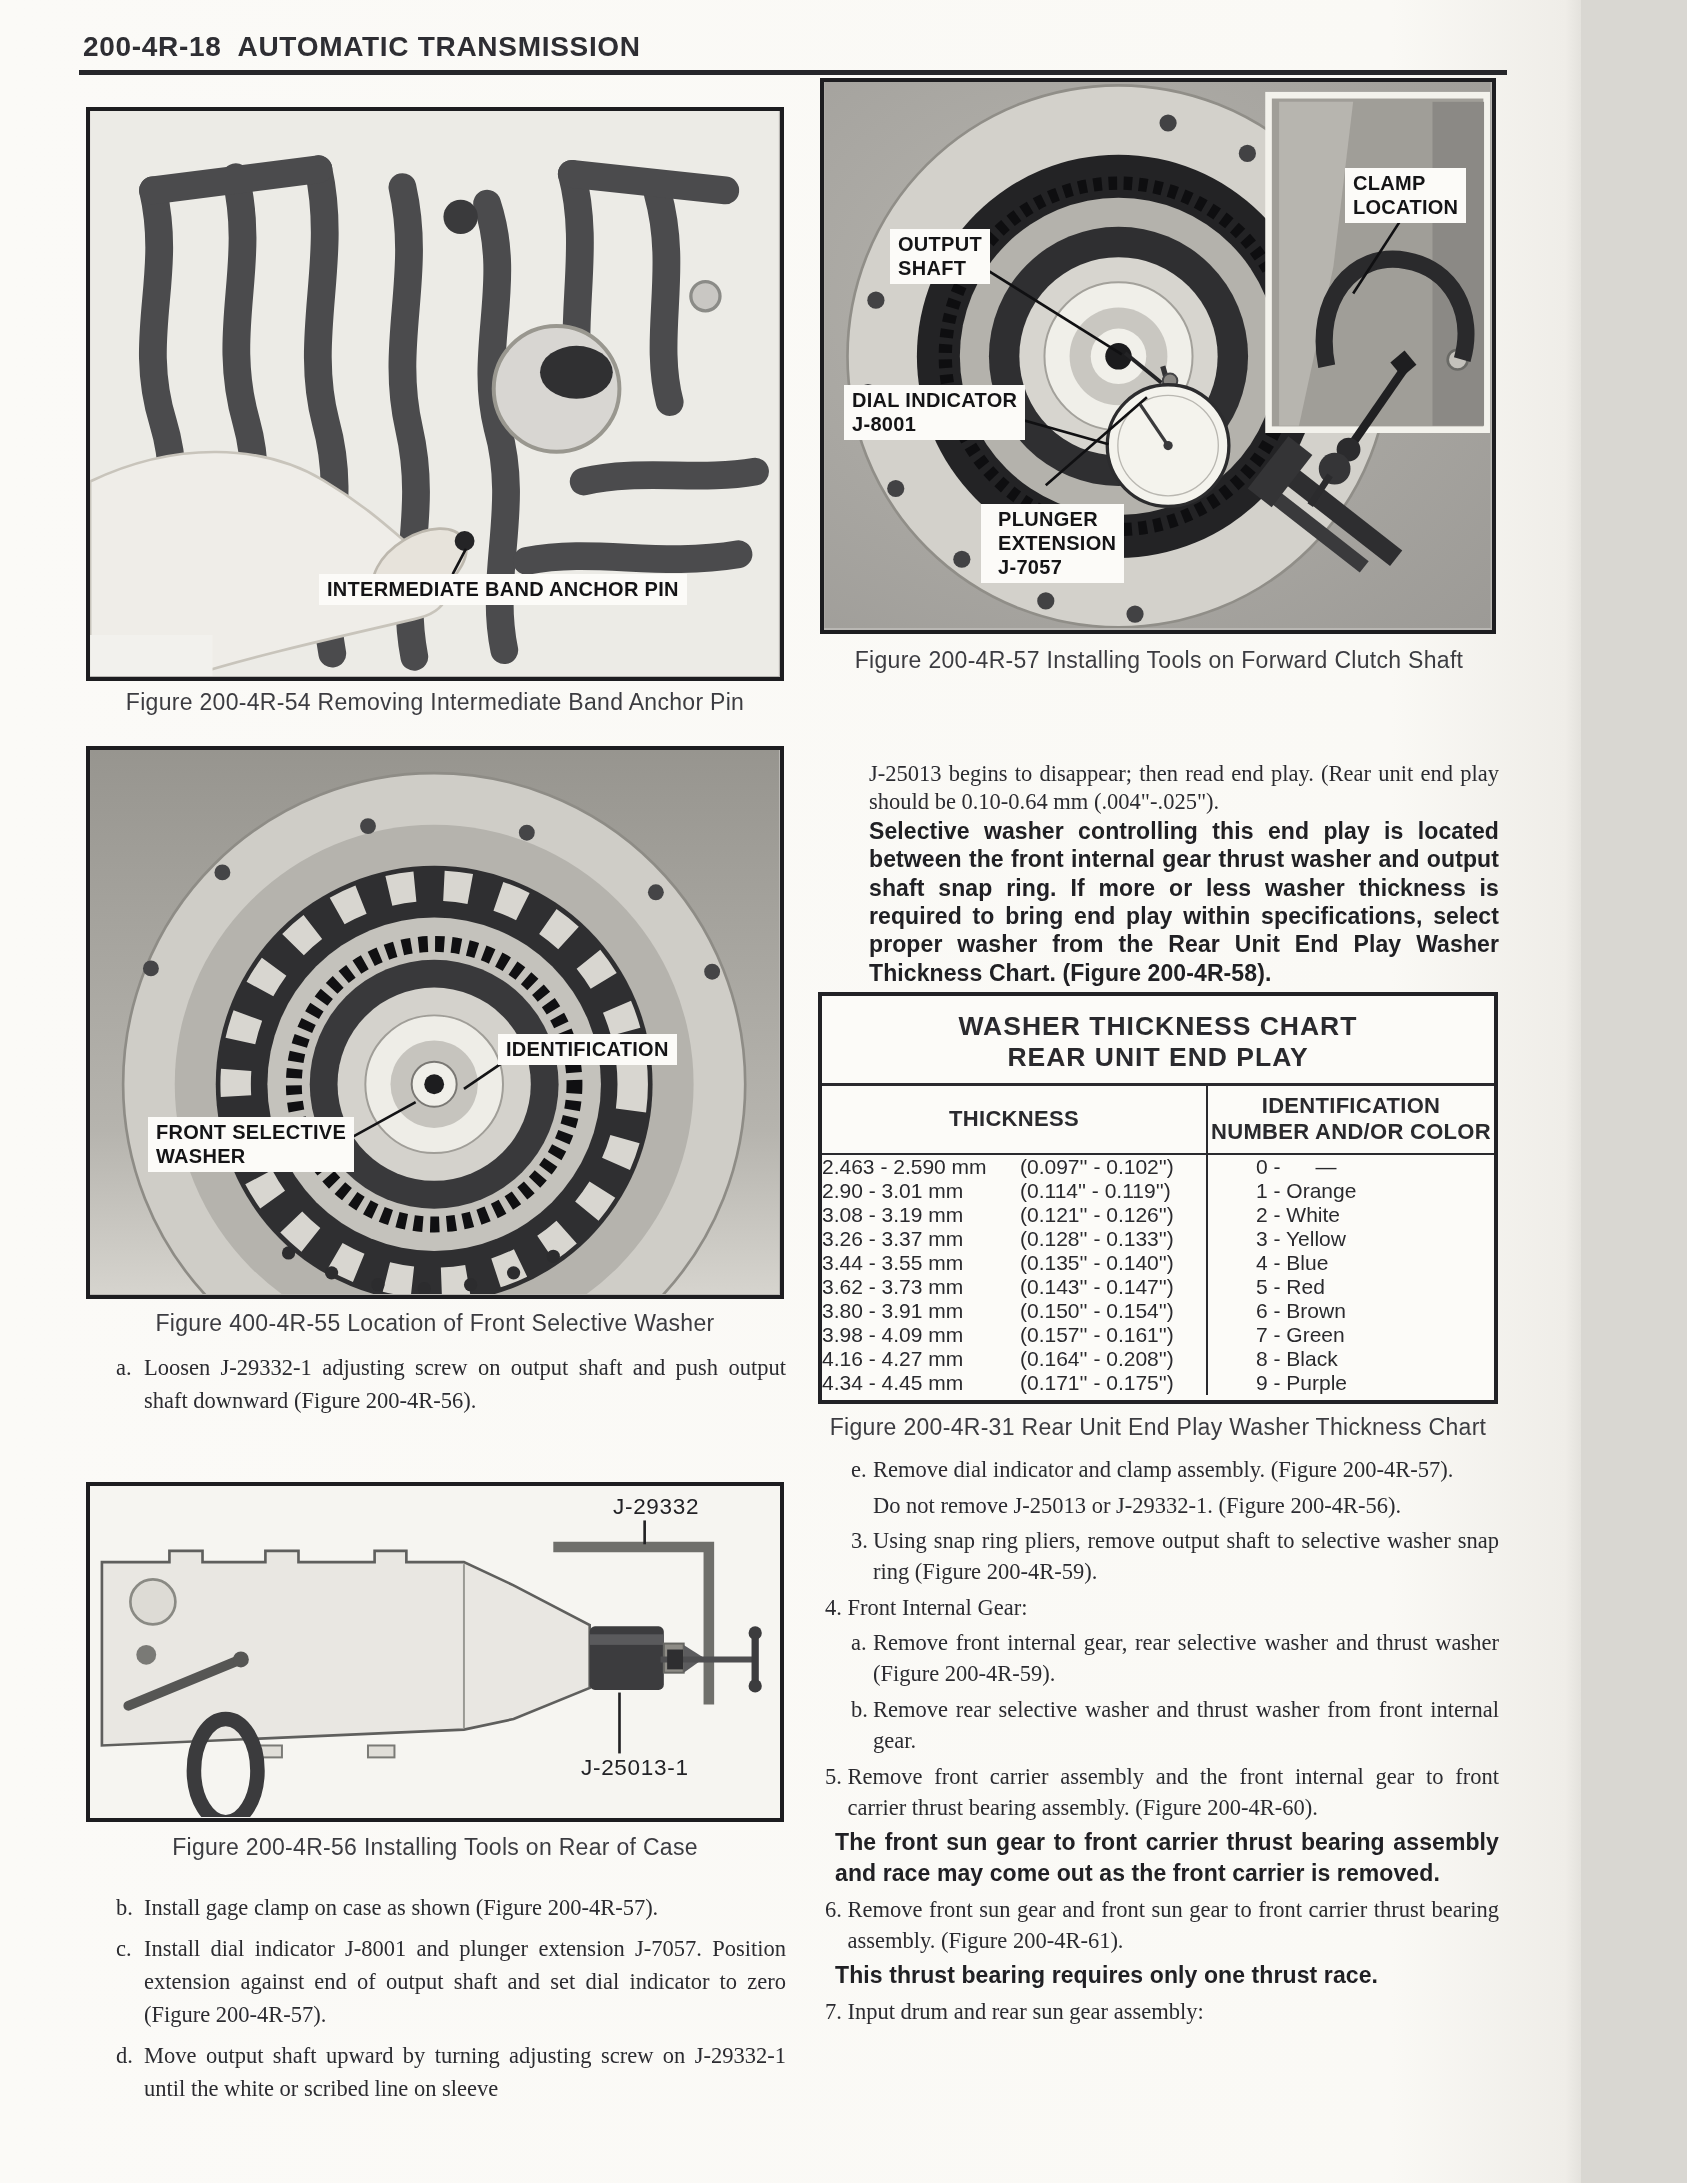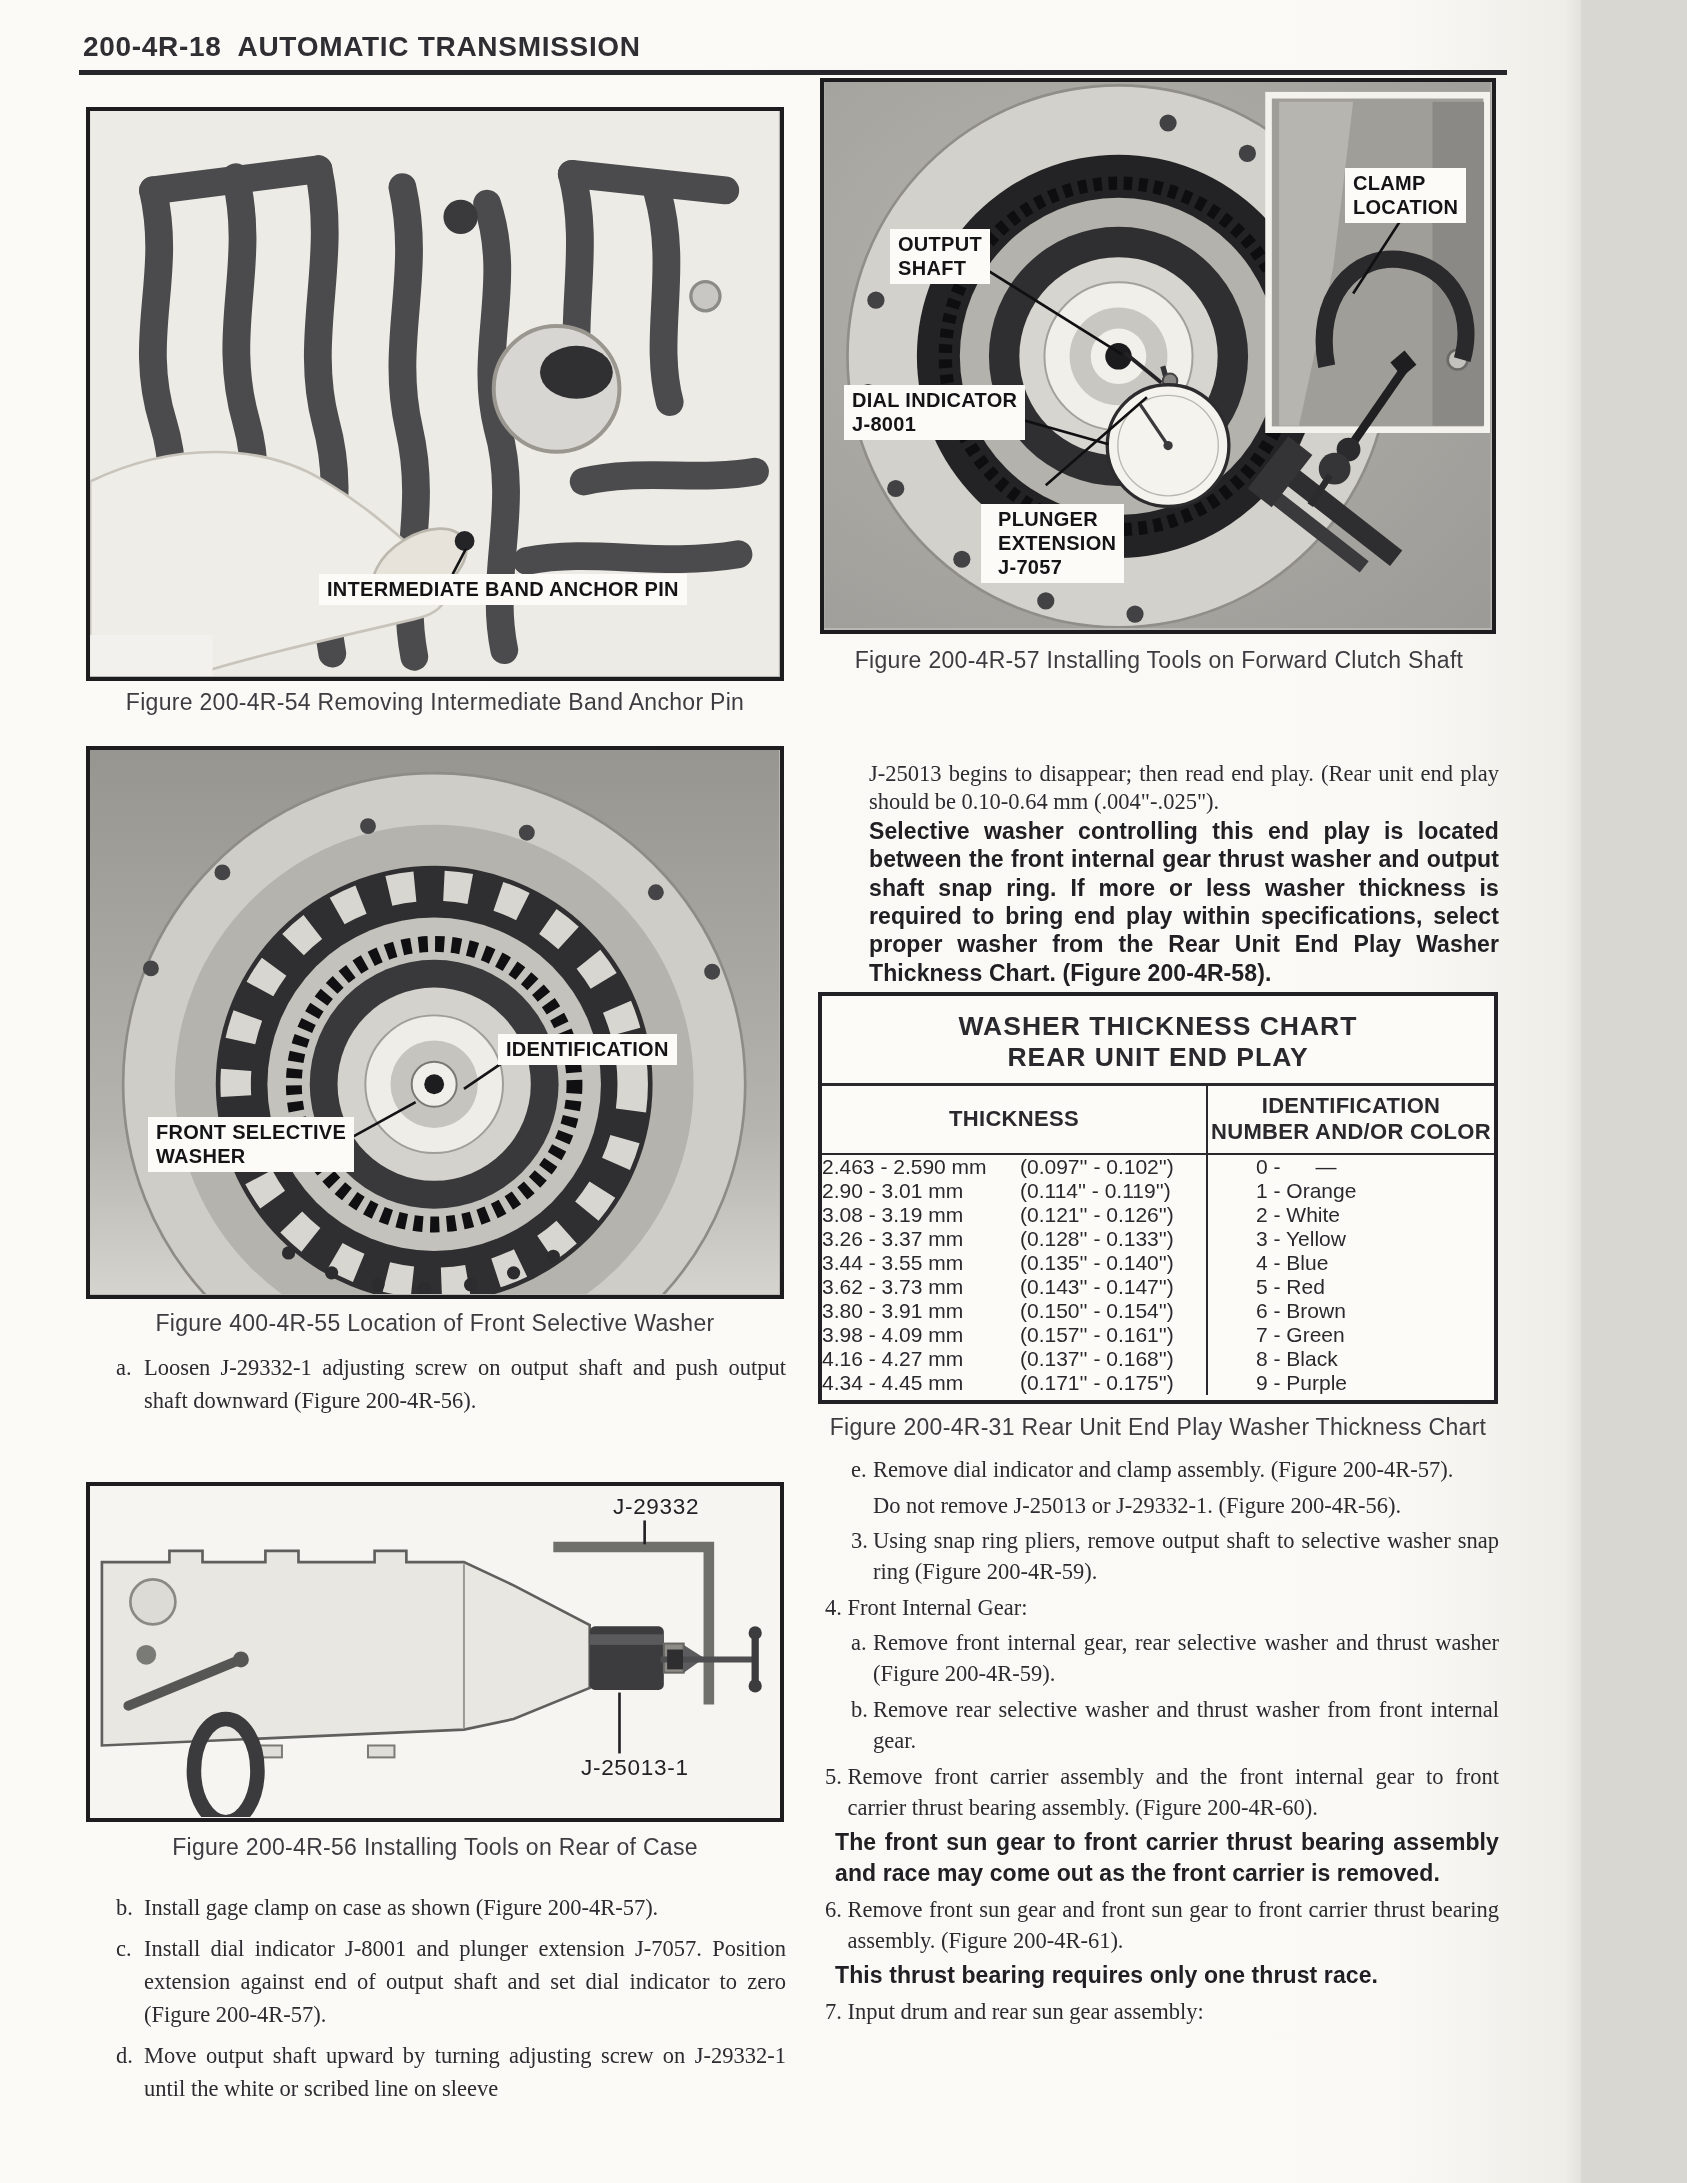--- a/index.html
+++ b/index.html
@@ -339,21 +339,21 @@
         <div class="trow">
             <span>3.80 - 3.91 mm</span>
             <span>(0.150'' - 0.154'')</span>
           </div>
         <div class="trow">
             <span>3.98 - 4.09 mm</span>
             <span>(0.157'' - 0.161'')</span>
           </div>
         <div class="trow">
             <span>4.16 - 4.27 mm</span>
-            <span>(0.137'' - 0.168'')</span>
+            <span>(0.164'' - 0.208'')</span>
           </div>
         <div class="trow">
             <span>4.34 - 4.45 mm</span>
             <span>(0.171'' - 0.175'')</span>
           </div>
       </div>
       <div class="tbl-col-r">
         <div class="tbl-h" style="white-space:pre-line;">IDENTIFICATION
 NUMBER AND/OR COLOR</div>
         <div class="tbl-rule2"></div>

